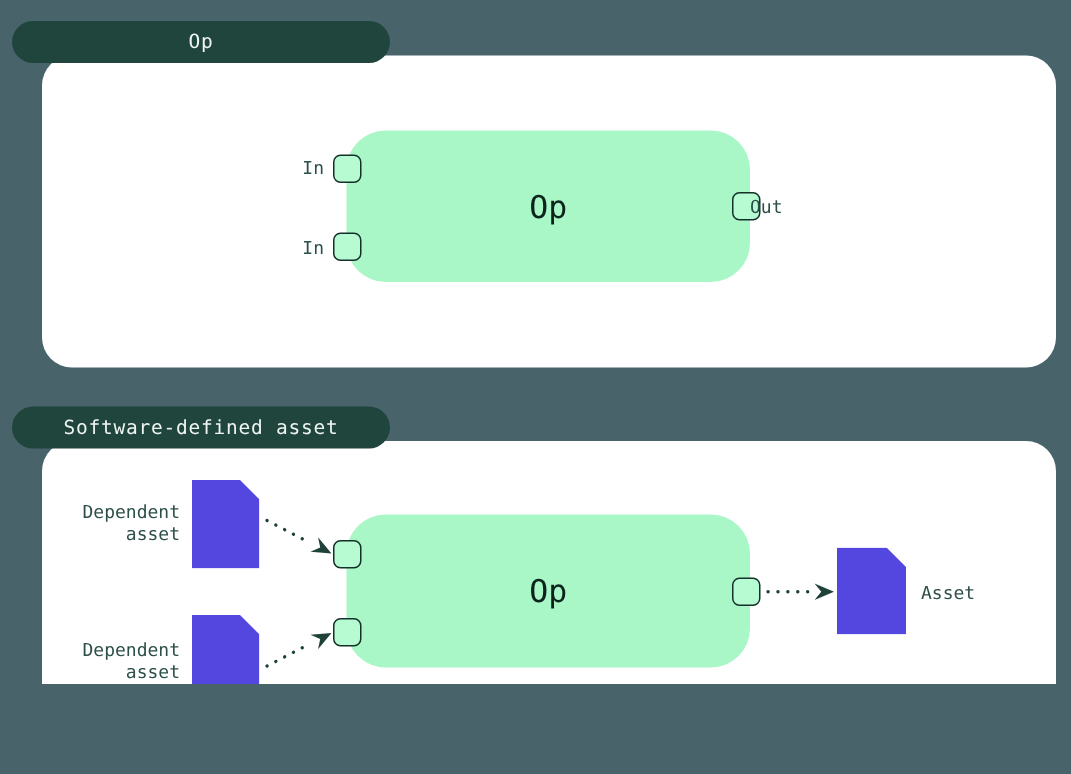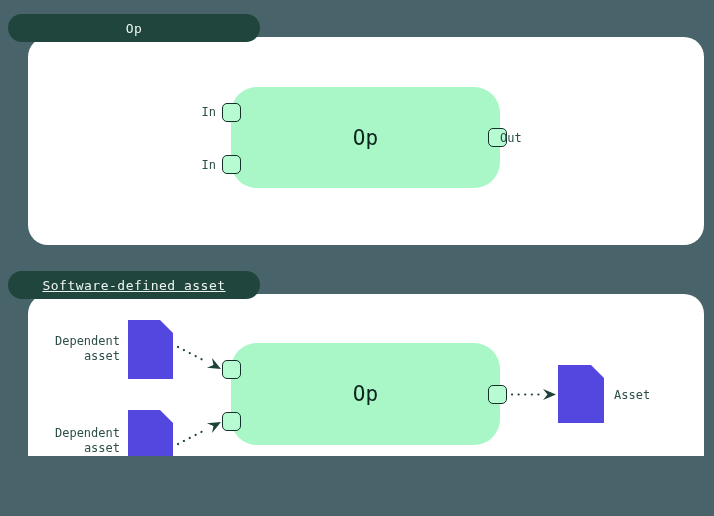--- a/index.html
+++ b/index.html
@@ -43,21 +43,21 @@
 
   <div class="small-label right-align" style="left:160px;top:105px;width:56px;">In</div>
   <div class="port" style="left:222px;top:103px;"></div>
 
   <div class="small-label right-align" style="left:160px;top:158px;width:56px;">In</div>
   <div class="port" style="left:222px;top:155px;"></div>
 
   <div class="port" style="left:488px;top:128px;"></div>
   <div class="small-label" style="left:500px;top:131px;">Out</div>
 
-  <div class="tab" style="top:271px;text-decoration:underline;">
+  <div class="tab" style="top:271px;">
     <span>Software-defined asset</span>
   </div>
   <div class="panel" style="top:294px;height:209px;"></div>
 
   <div class="small-label right-align" style="left:40px;top:334px;width:80px;">
     <div>Dependent</div>
     <div>asset</div>
   </div>
   <div class="doc" style="left:128px;top:320px;width:45px;height:59px;"></div>
 

